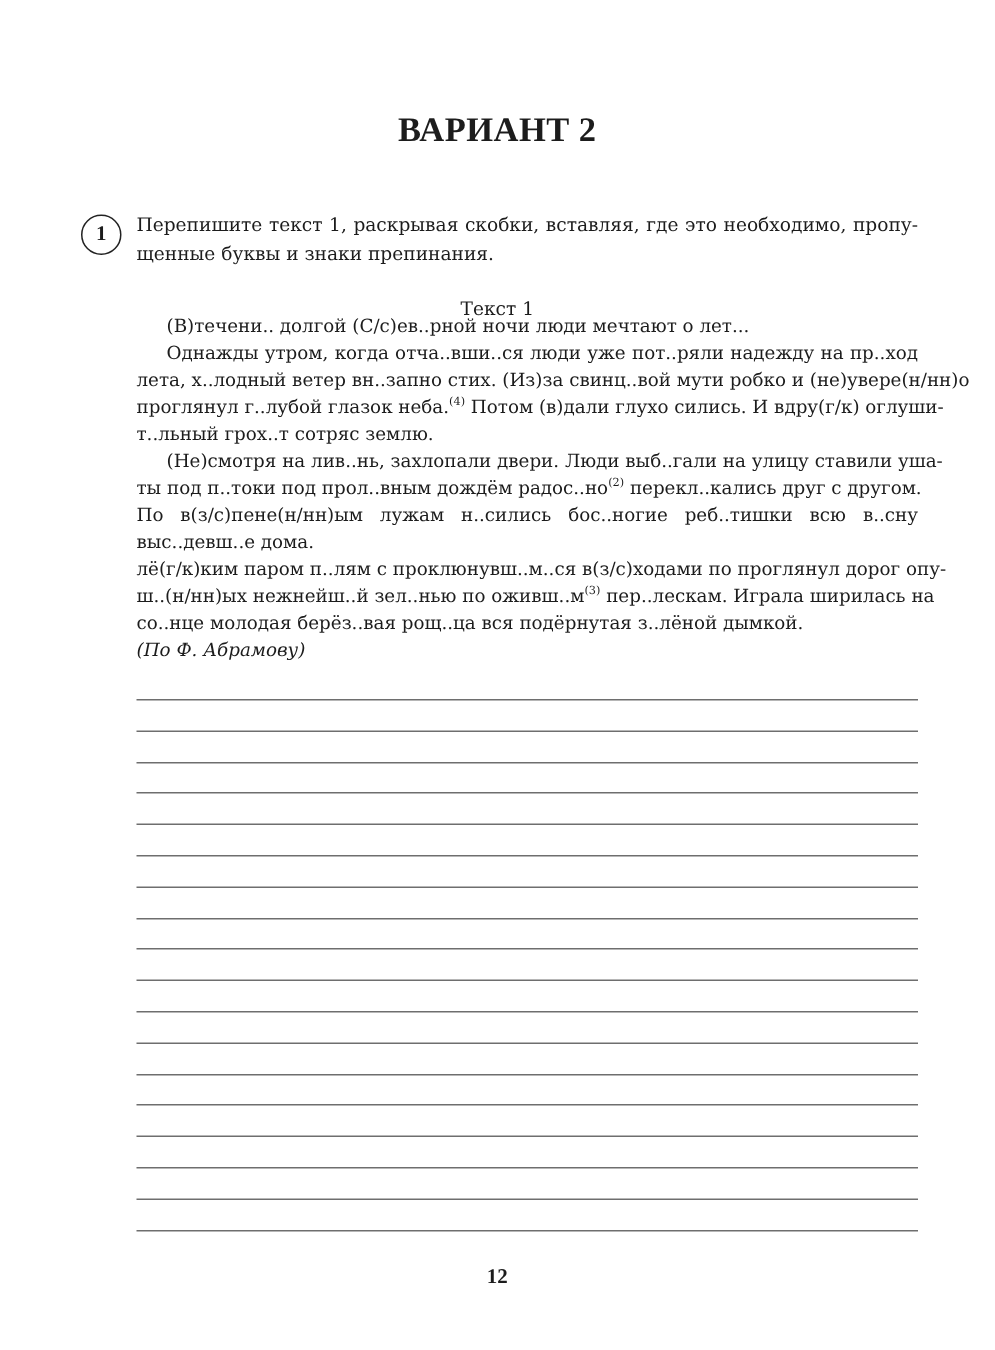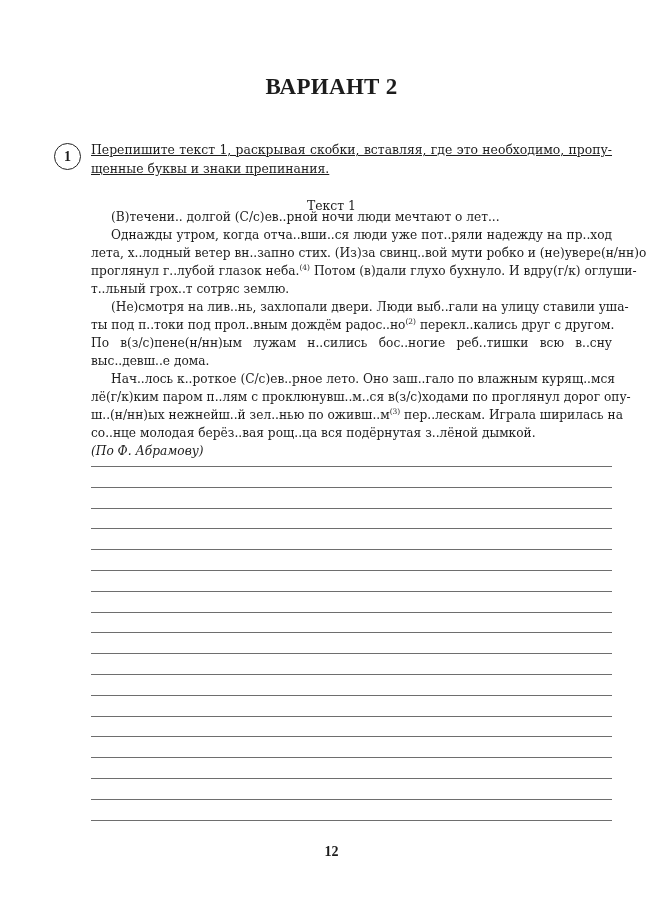--- a/index.html
+++ b/index.html
@@ -5,21 +5,21 @@
     html, body { margin: 0; padding: 0; background: #ffffff; }
     body { width: 663px; height: 900px; position: relative; overflow: hidden;
            font-family: "DejaVu Serif", "Liberation Serif", serif; color: #1c1c1c; }
     .title { position: absolute; top: 74px; left: 0; width: 663px; text-align: center;
              font-family: "Liberation Serif", serif; font-weight: bold; font-size: 23px; letter-spacing: 0.3px; }
     .task-badge { position: absolute; left: 54px; top: 143px; width: 27px; height: 27px;
                   border: 1.6px solid #222; border-radius: 50%; box-sizing: border-box;
                   display: flex; align-items: center; justify-content: center;
                   font-family: "Liberation Serif", serif; font-weight: bold; font-size: 14px; }
     .instr { position: absolute; left: 91px; width: 521px; font-size: 12.4px; }
-    .instr .ln { height: 19px; line-height: 19px; white-space: nowrap; text-decoration: underline; }
+    .instr .ln { height: 19px; line-height: 19px; white-space: nowrap; }
     .jl { text-align: justify; text-align-last: justify; }
     .text-title { position: absolute; top: 198px; left: 0; width: 663px; text-align: center; font-size: 12.4px; }
     .body { position: absolute; left: 91px; top: 208px; width: 521px; font-size: 12.2px; }
     .body .ln { height: 18px; line-height: 18px; white-space: nowrap; overflow: visible; }
     .ind { padding-left: 20px; }
     sup { font-size: 7.5px; vertical-align: 5px; line-height: 0; }
     .attrib { text-align: left; font-style: italic; }
     .lines { position: absolute; left: 91px; top: 466px; width: 521px; }
     .wline { height: 20.8px; border-top: 1.3px solid #6e6e6e; box-sizing: border-box; }
     .pagenum { position: absolute; top: 844px; left: 0; width: 663px; text-align: center;
@@ -38,27 +38,26 @@
   <div class="ln jl">Перепишите текст 1, раскрывая скобки, вставляя, где это необходимо, пропу-</div>
   <div class="ln">щенные буквы и знаки препинания.</div>
 </div>
 
 <div class="text-title">Текст 1</div>
 
 <div class="body" id="body">
     <div class="ln ind"><span>(В)течени.. долгой (С/с)ев..рной ночи люди мечтают о лет...</span></div>
     <div class="ln ind jl"><span>Однажды утром, когда отча..вши..ся люди уже пот..ряли надежду на пр..ход</span></div>
     <div class="ln jl"><span>лета, х..лодный ветер вн..запно стих. (Из)за свинц..вой мути робко и (не)увере(н/нн)о</span></div>
-    <div class="ln jl"><span>проглянул г..лубой глазок неба.</span><sup>(4)</sup><span> Потом (в)дали глухо бухнуло. И вдру(г/к) оглуши-</span></div>
+    <div class="ln jl"><span>проглянул г..лубой глазок неба.</span><sup>(4)</sup><span> Потом (в)дали глухо сились. И вдру(г/к) оглуши-</span></div>
     <div class="ln"><span>т..льный грох..т сотряс землю.</span></div>
     <div class="ln ind jl"><span>(Не)смотря на лив..нь, захлопали двери. Люди выб..гали на улицу ставили уша-</span></div>
     <div class="ln jl"><span>ты под п..токи под прол..вным дождём радос..но</span><sup>(2)</sup><span> перекл..кались друг с другом.</span></div>
     <div class="ln jl"><span>По в(з/с)пене(н/нн)ым лужам н..сились бос..ногие реб..тишки всю в..сну</span></div>
     <div class="ln"><span>выс..девш..е дома.</span></div>
-    <div class="ln ind jl"><span>Нач..лось к..роткое (С/с)ев..рное лето. Оно заш..гало по влажным курящ..мся</span></div>
     <div class="ln jl"><span>лё(г/к)ким паром п..лям с проклюнувш..м..ся в(з/с)ходами по проглянул дорог опу-</span></div>
     <div class="ln jl"><span>ш..(н/нн)ых нежнейш..й зел..нью по оживш..м</span><sup>(3)</sup><span> пер..лескам. Играла ширилась на</span></div>
     <div class="ln"><span>со..нце молодая берёз..вая рощ..ца вся подёрнутая з..лёной дымкой.</span></div>
     <div class="ln attrib">(По Ф. Абрамову)</div>
   </div>
 
 <div class="lines" id="lines">
     <div class="wline"></div>
     <div class="wline"></div>
     <div class="wline"></div>

